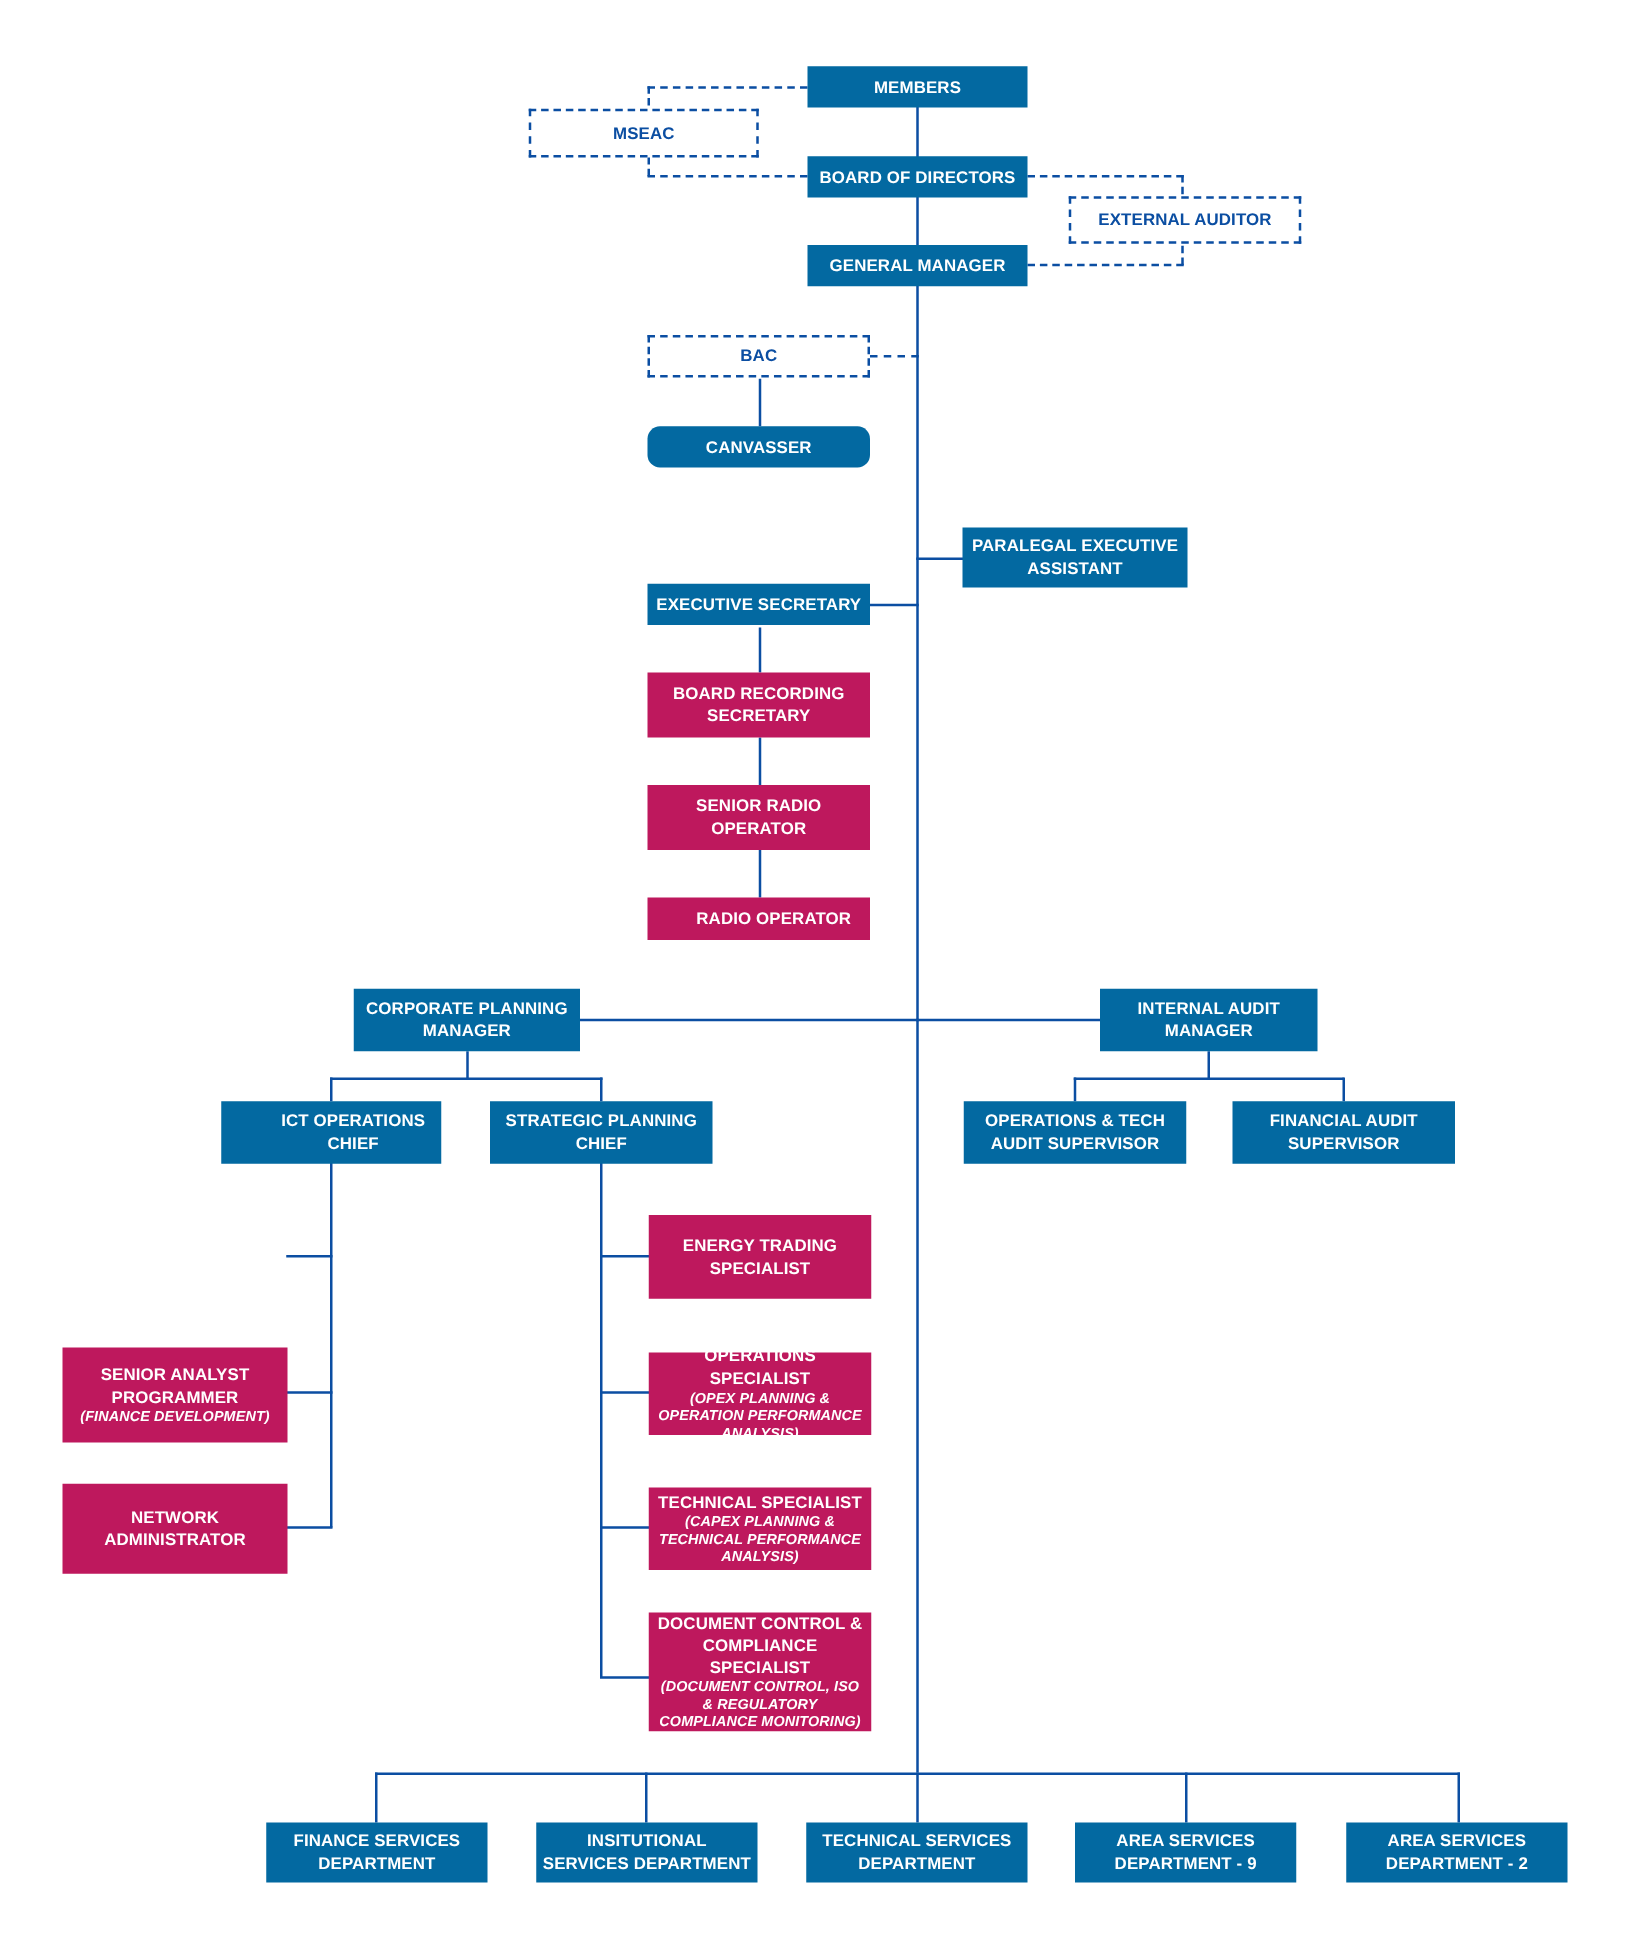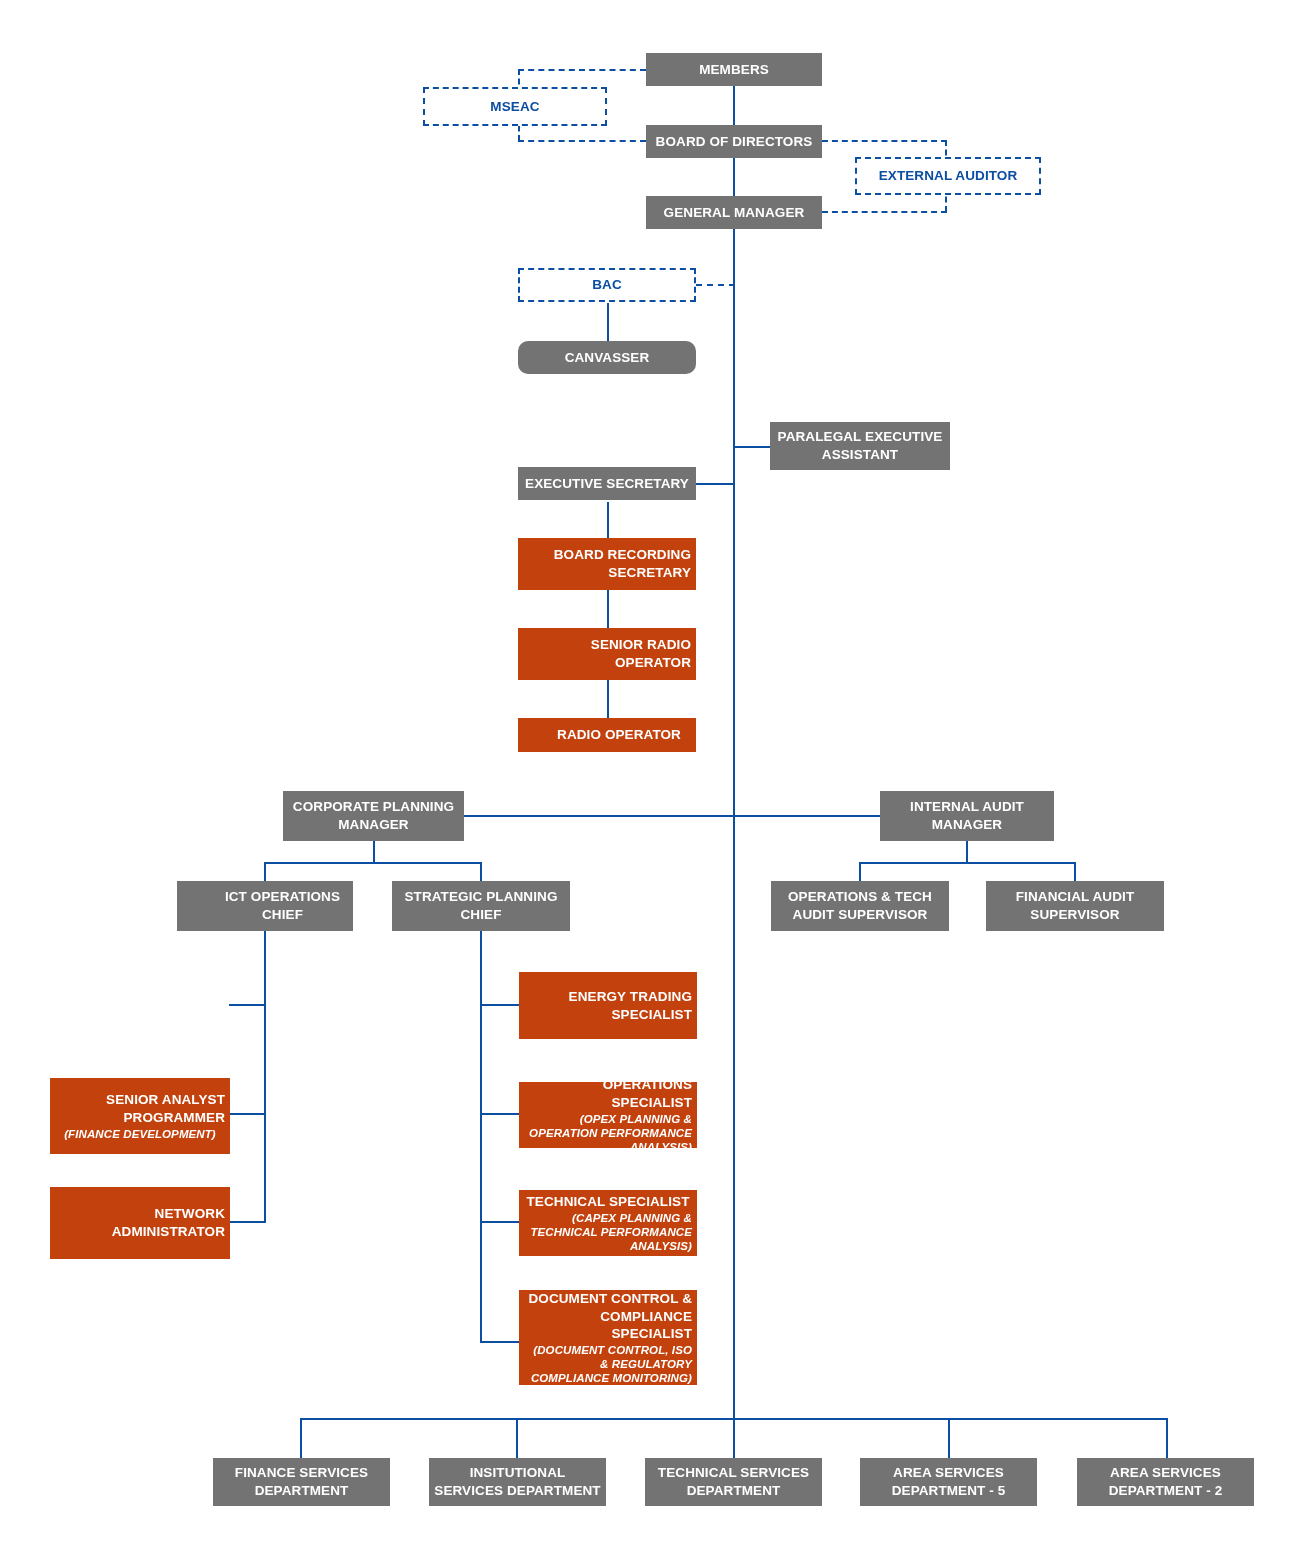--- a/index.html
+++ b/index.html
@@ -28,22 +28,22 @@
     justify-content: center;
     text-align: center;
     color: #ffffff;
     font-size: 13.5px;
     font-weight: 600;
     line-height: 1.32;
     letter-spacing: 0.1px;
     padding: 2px 5px;
     z-index: 4;
   }
-  .node.dark  { background: #737373; }
-  .node.light { background: #c2410c; text-align: right; }
+  .node.dark  { background: #0369a1; }
+  .node.light { background: #be185d; }
   .node.dashed {
     background: #ffffff;
     border: 2px dashed #0B4EA2;
     color: #0B4EA2;
     font-weight: 600;
     z-index: 3;
   }
   .node .sub {
     font-style: italic;
     font-weight: 700;
@@ -251,20 +251,20 @@
 
   <div class="node dark" style="left:429px; top:1458px; width:177px; height:48px;">
     <span class="title">INSITUTIONAL SERVICES DEPARTMENT</span>
   </div>
 
   <div class="node dark" style="left:645px; top:1458px; width:177px; height:48px;">
     <span class="title">TECHNICAL SERVICES DEPARTMENT</span>
   </div>
 
   <div class="node dark" style="left:860px; top:1458px; width:177px; height:48px;">
-    <span class="title">AREA SERVICES DEPARTMENT - 5</span>
+    <span class="title">AREA SERVICES DEPARTMENT - 9</span>
   </div>
 
   <div class="node dark" style="left:1077px; top:1458px; width:177px; height:48px;">
     <span class="title">AREA SERVICES DEPARTMENT - 2</span>
   </div>
 
 </div>
 
 </body></html>

